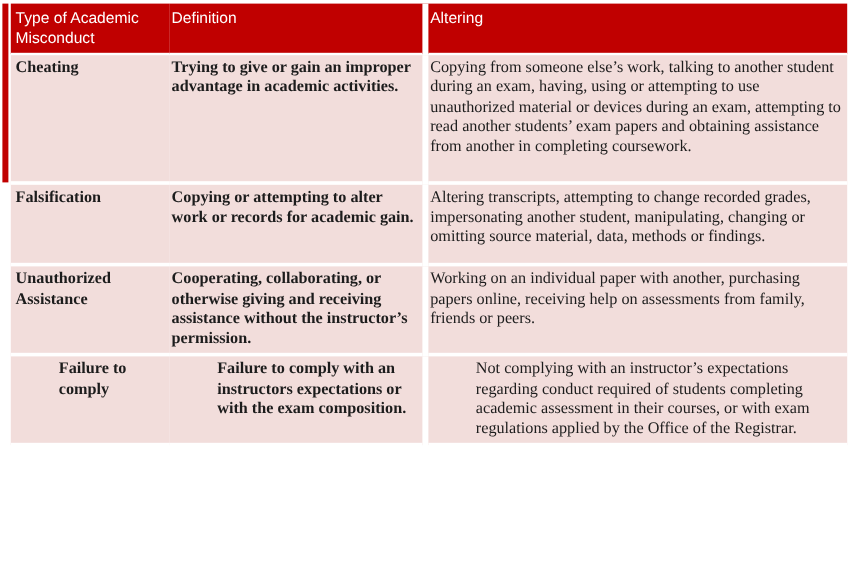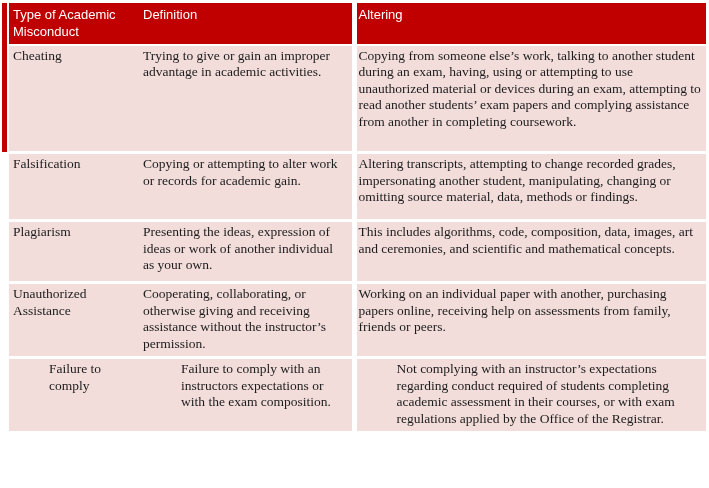--- a/index.html
+++ b/index.html
@@ -47,22 +47,22 @@
   }
   th.h2 { padding-left: 2px; }
   th.h3 { border-left: 5px solid #ffffff; padding-left: 2px; }
   td {
     background: #F2DDDB;
     vertical-align: top;
     padding: 2px 5px 4px 4px;
     border-bottom: 3px solid #ffffff;
     box-sizing: border-box;
   }
-  td.c1 { font-weight: normal; }
-  td.c2 { padding-left: 2px; }
+  td.c1 { font-weight: bold; }
+  td.c2 { padding-left: 2px; font-weight: bold; }
   td.c3 { border-left: 5px solid #ffffff; padding-left: 2px; }
   tr.r0 td { height: 108px; }
   tr.r1 td { height: 43px; }
   tr.r2 td { height: 68px; }
   tr.r3 td { height: 62px; }
   tr.r4 td { height: 67px; }
   tr.r5 td { height: 74px; padding-left: 40px; }
 </style>
 </head>
 <body>
@@ -80,31 +80,26 @@
       <tr>
         <th class="h1">Type of Academic Misconduct</th>
         <th class="h2">Definition</th>
         <th class="h3">Altering</th>
       </tr>
     </thead>
     <tbody>
       <tr class="r0">
         <td class="c1">Cheating</td>
         <td class="c2">Trying to give or gain an improper advantage in academic activities.</td>
-        <td class="c3">Copying from someone else’s work, talking to another student during an exam, having, using or attempting to use unauthorized material or devices during an exam, attempting to read another students’ exam papers and complying assistance from another in completing coursework.</td>
+        <td class="c3">Copying from someone else’s work, talking to another student during an exam, having, using or attempting to use unauthorized material or devices during an exam, attempting to read another students’ exam papers and obtaining assistance from another in completing coursework.</td>
       </tr>
       <tr class="r2">
         <td class="c1">Falsification</td>
         <td class="c2">Copying or attempting to alter work or records for academic gain.</td>
         <td class="c3">Altering transcripts, attempting to change recorded grades, impersonating another student, manipulating, changing or omitting source material, data, methods or findings.</td>
-      </tr>
-      <tr class="r3">
-        <td class="c1">Plagiarism</td>
-        <td class="c2">Presenting the ideas, expression of ideas or work of another individual as your own.</td>
-        <td class="c3">This includes algorithms, code, composition, data, images, art and ceremonies, and scientific and mathematical concepts.</td>
       </tr>
       <tr class="r4">
         <td class="c1">Unauthorized Assistance</td>
         <td class="c2">Cooperating, collaborating, or otherwise giving and receiving assistance without the instructor’s permission.</td>
         <td class="c3">Working on an individual paper with another, purchasing papers online, receiving help on assessments from family, friends or peers.</td>
       </tr>
       <tr class="r5">
         <td class="c1">Failure to comply</td>
         <td class="c2">Failure to comply with an instructors expectations or with the exam composition.</td>
         <td class="c3">Not complying with an instructor’s expectations regarding conduct required of students completing academic assessment in their courses, or with exam regulations applied by the Office of the Registrar.</td>

